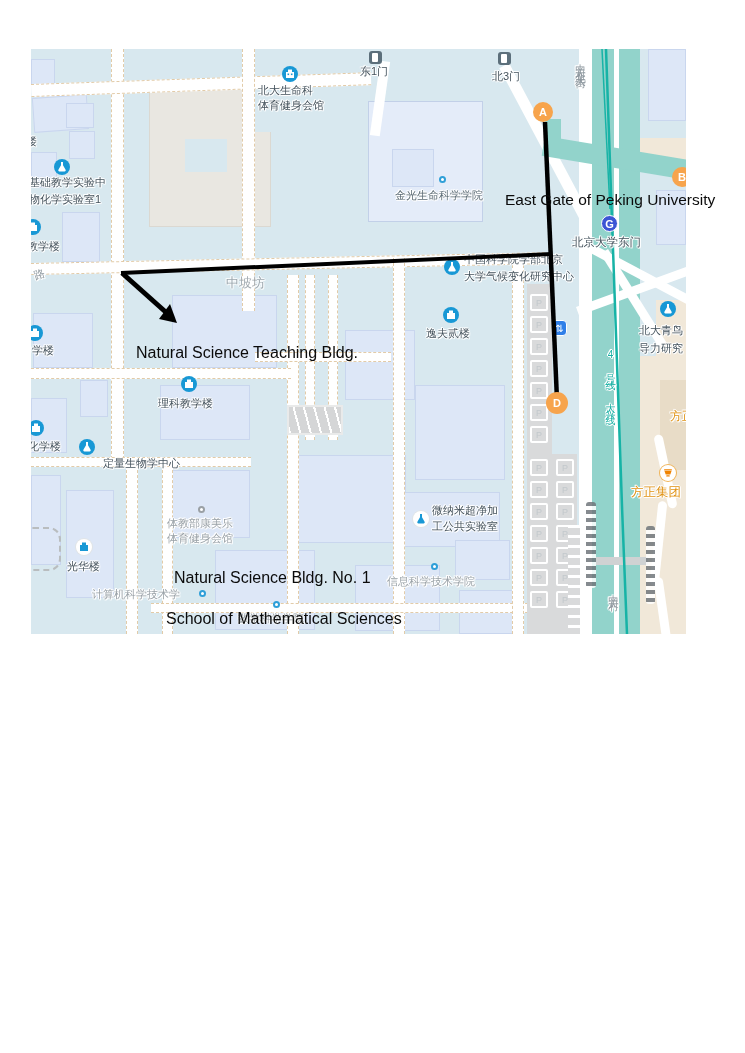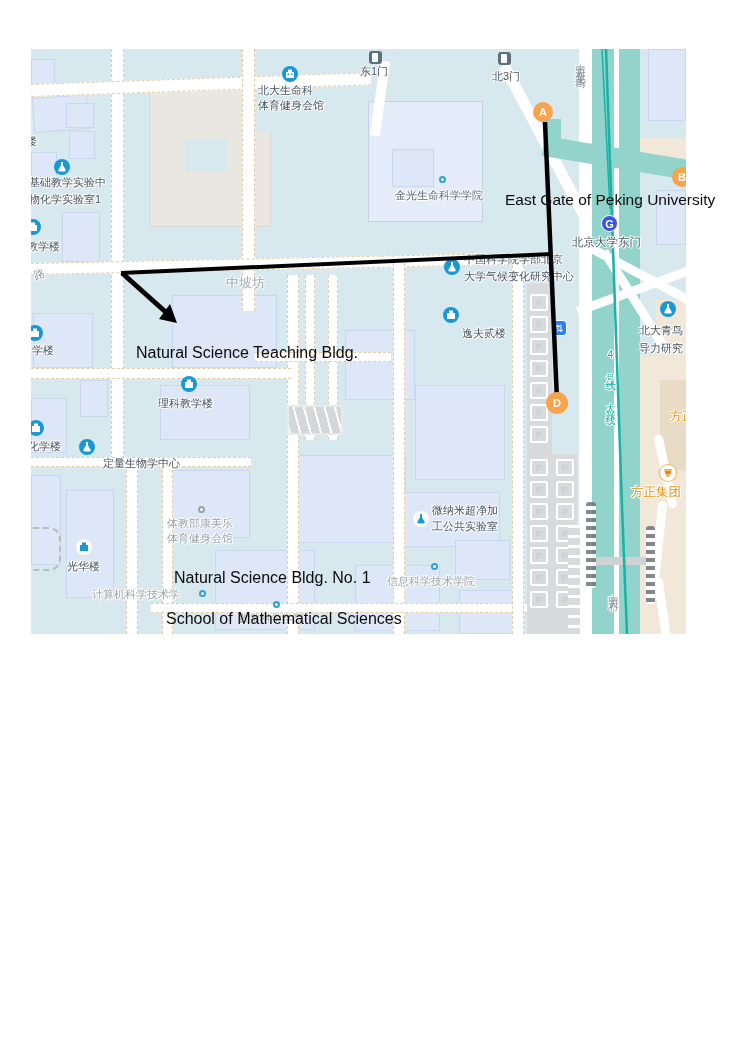--- a/index.html
+++ b/index.html
@@ -253,21 +253,21 @@
     <span class="metro-logo mlbl" style="left:570px;top:166px;">G</span>
     <span class="lbl mlbl" style="left:541px;top:186px;font-size:11.5px;">北京大学东门</span>
     <span class="entrance mlbl" style="left:521px;top:271px;">⇅</span>
 
     <span class="icircle blue mlbl" style="left:412px;top:258px;">
       <svg width="10" height="10" viewBox="0 0 10 10">
           <rect x="1" y="3" width="8" height="6" fill="#fff"></rect>
           <rect x="3" y="0.5" width="4" height="3" fill="#fff"></rect>
         </svg>
     </span>
-    <span class="lbl mlbl" style="left:395px;top:277px;margin-left:36px;">逸夫贰楼</span>
+    <span class="lbl mlbl" style="left:395px;top:277px;">逸夫贰楼</span>
 
     <span class="icircle blue mlbl" style="left:150px;top:327px;">
       <svg width="10" height="10" viewBox="0 0 10 10">
           <rect x="1" y="3" width="8" height="6" fill="#fff"></rect>
           <rect x="3" y="0.5" width="4" height="3" fill="#fff"></rect>
         </svg>
     </span>
     <span class="lbl mlbl" style="left:127px;top:347px;">理科教学楼</span>
 
     <span class="dot graydot mlbl" style="left:167px;top:457px;"></span>

